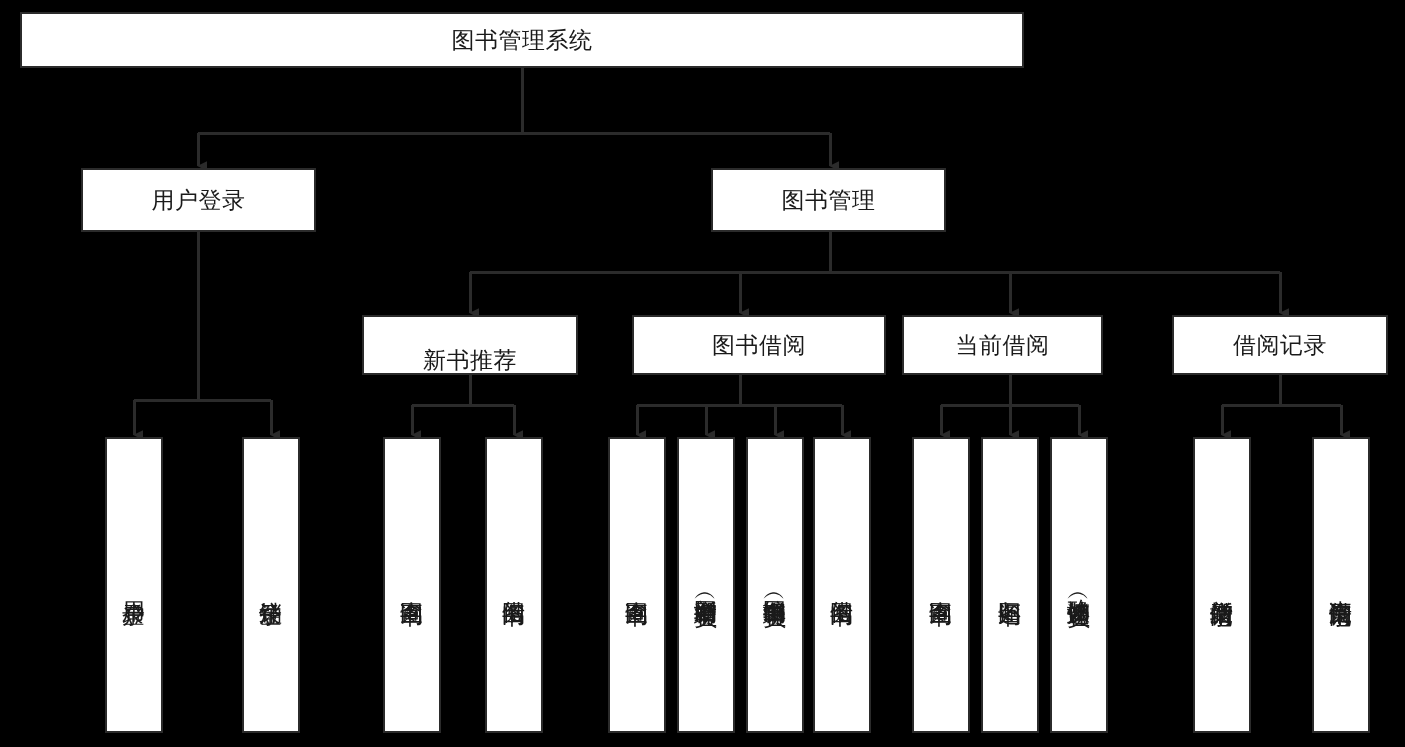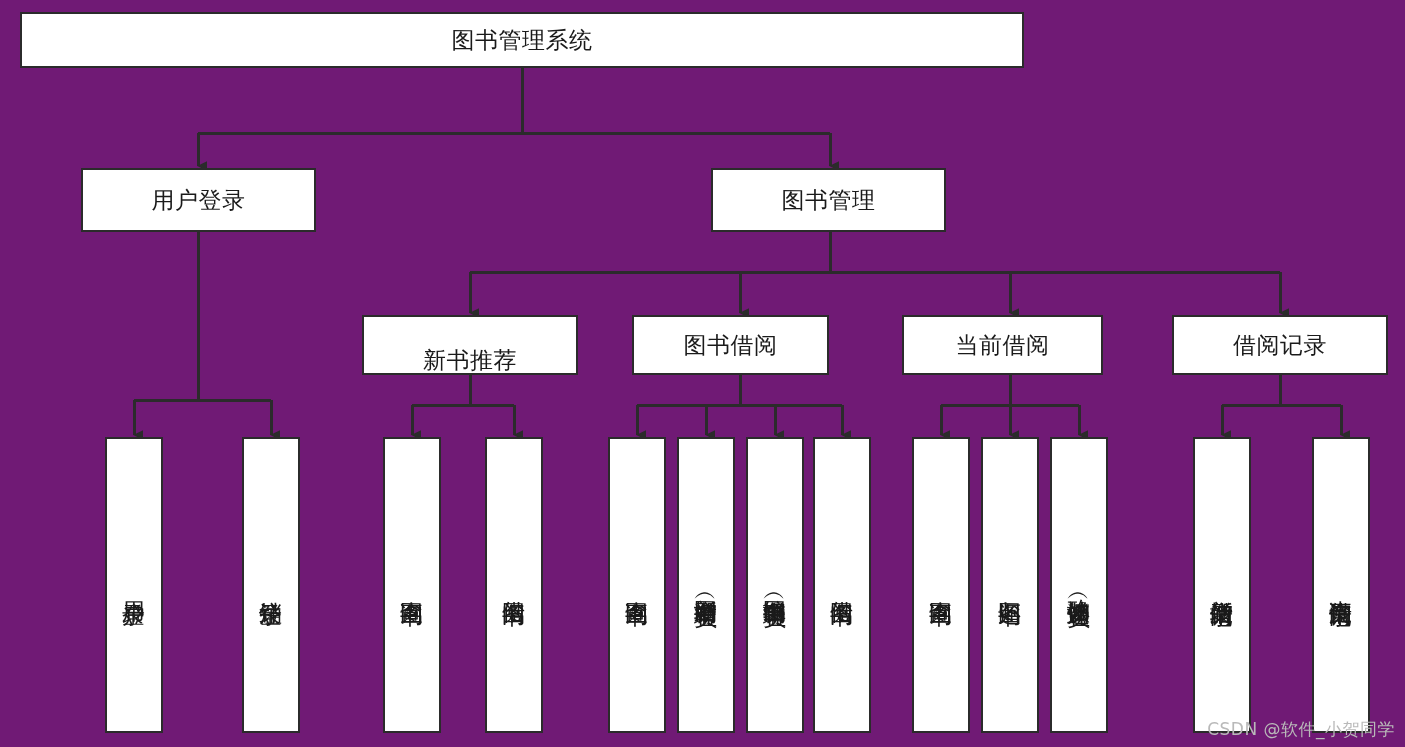--- a/index.html
+++ b/index.html
@@ -7,21 +7,21 @@
     padding: 0;
     background: #ffffff;
   }
   body {
     font-family: "DejaVu Sans", "Liberation Sans", sans-serif;
   }
   #canvas {
     position: relative;
     width: 1405px;
     height: 747px;
-    background: #701a75;
+    background: #000000;
     overflow: hidden;
   }
   #edges {
     position: absolute;
     left: 0;
     top: 0;
     width: 1405px;
     height: 747px;
     pointer-events: none;
   }
@@ -132,21 +132,21 @@
   <div class="node h-node" style="left:81px; top:168px; width:235px; height:64px;">
     <span class="node-label">用户登录</span>
   </div>
   <div class="node h-node" style="left:711px; top:168px; width:235px; height:64px;">
     <span class="node-label">图书管理</span>
   </div>
 
   <div class="node h-node" style="left:362px; top:315px; width:216px; height:60px;align-items:flex-end;">
     <span class="node-label">新书推荐</span>
   </div>
-  <div class="node h-node" style="left:632px; top:315px; width:197px; height:60px;">
+  <div class="node h-node" style="left:632px; top:315px; width:254px; height:60px;">
     <span class="node-label">图书借阅</span>
   </div>
   <div class="node h-node" style="left:902px; top:315px; width:201px; height:60px;">
     <span class="node-label">当前借阅</span>
   </div>
   <div class="node h-node" style="left:1172px; top:315px; width:216px; height:60px;">
     <span class="node-label">借阅记录</span>
   </div>
 
   <div class="node leaf" style="left:105px; top:437px; width:58px; height:296px;">
@@ -186,15 +186,14 @@
     <span class="node-label">确认归还（管理员）</span>
   </div>
 
   <div class="node leaf" style="left:1193px; top:437px; width:58px; height:296px;">
     <span class="node-label">新增借阅记录</span>
   </div>
   <div class="node leaf" style="left:1312px; top:437px; width:58px; height:296px;">
     <span class="node-label">查询借阅记录</span>
   </div>
 
-  <div id="watermark">CSDN @软件_小贺同学</div>
 
 </div>
 
 </body></html>

